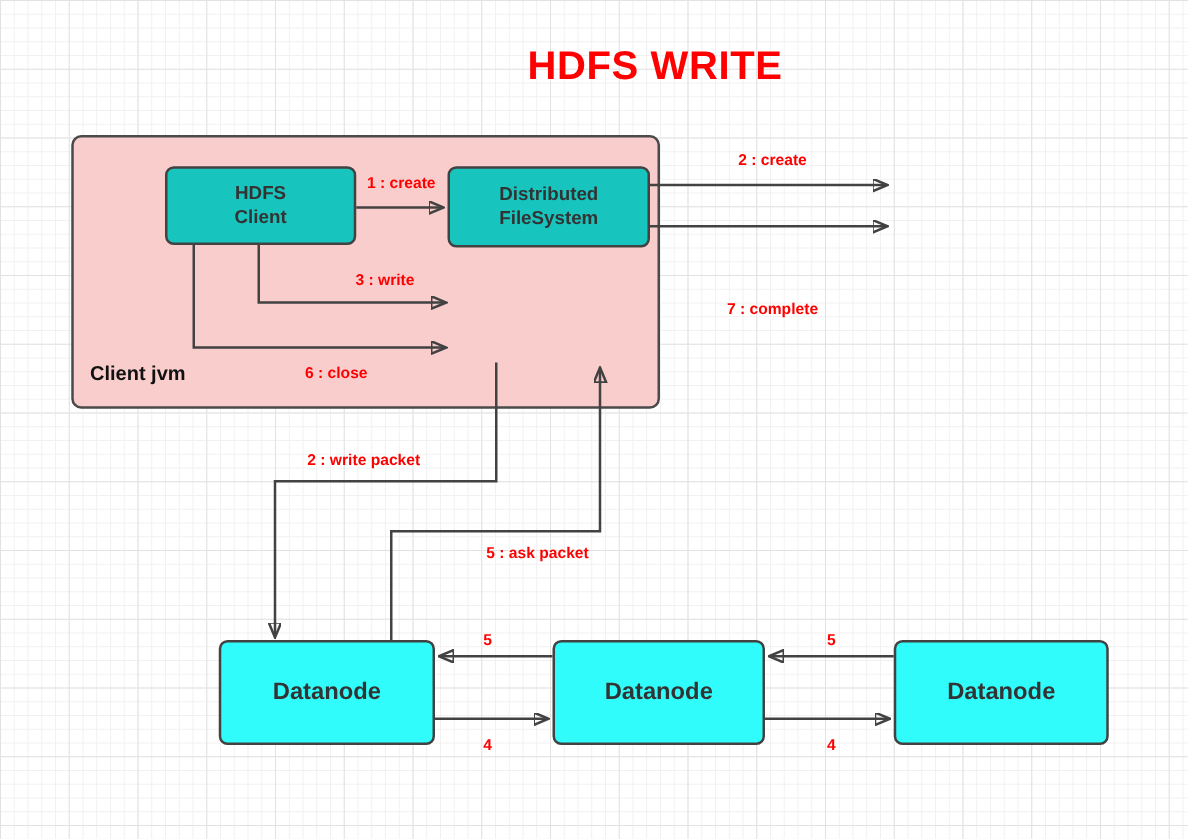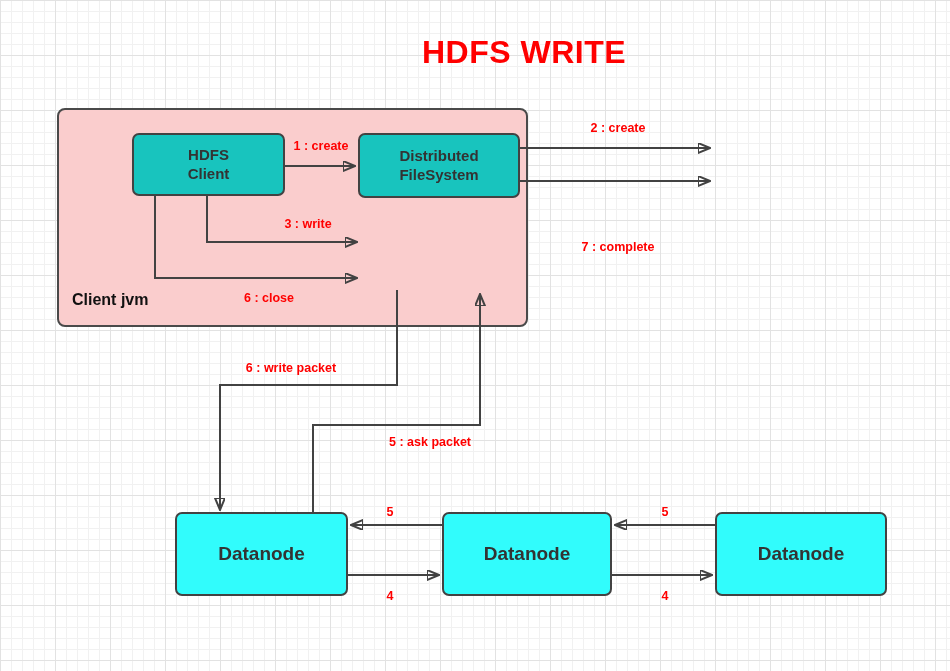--- a/index.html
+++ b/index.html
@@ -146,20 +146,20 @@
 FileSystem</div>
   <div class="node cyan dn1">Datanode</div>
   <div class="node cyan dn2">Datanode</div>
   <div class="node cyan dn3">Datanode</div>
 
   <div class="elabel l-create1">1 : create</div>
   <div class="elabel l-create2">2 : create</div>
   <div class="elabel l-complete7">7 : complete</div>
   <div class="elabel l-write3">3 : write</div>
   <div class="elabel l-close6">6 : close</div>
-  <div class="elabel l-wpacket4">6 : write packet</div>
+  <div class="elabel l-wpacket4">2 : write packet</div>
   <div class="elabel l-apacket5">5 : ask packet</div>
   <div class="elabel l-ack5a">5</div>
   <div class="elabel l-fwd4a">4</div>
   <div class="elabel l-ack5b">5</div>
   <div class="elabel l-fwd4b">4</div>
 
 </div>
 
 </body></html>

